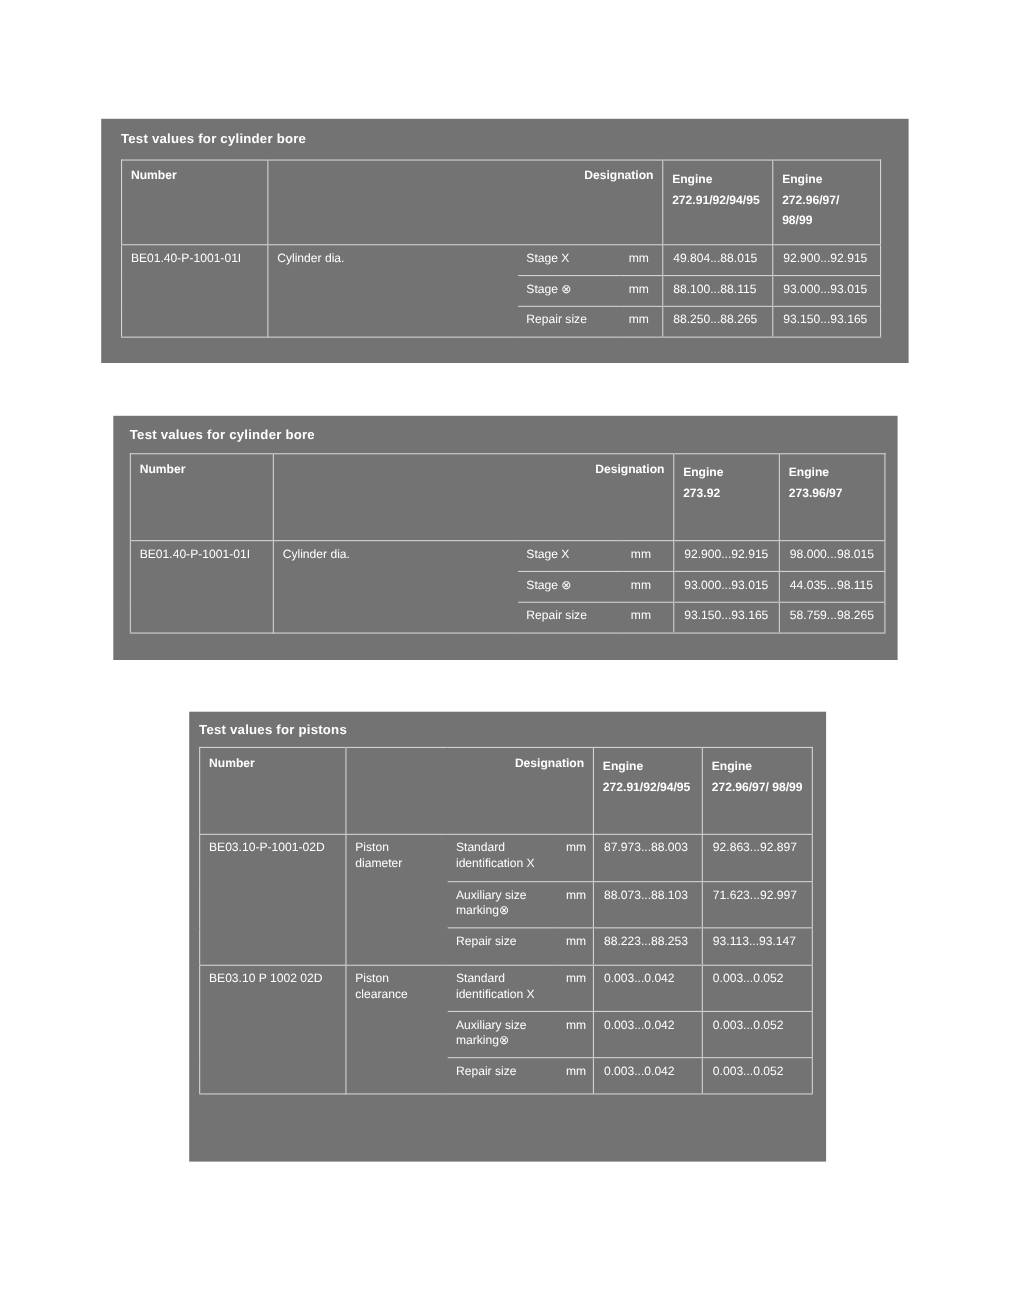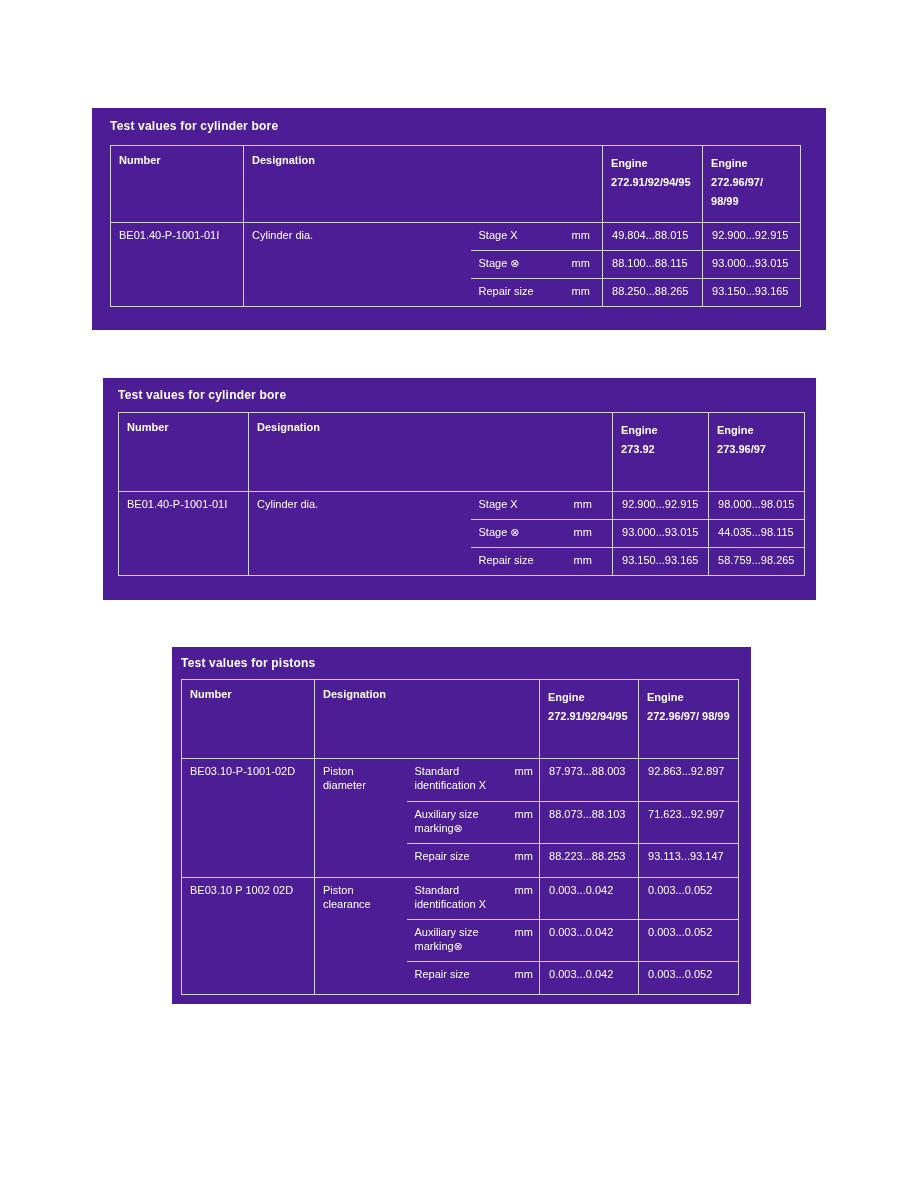--- a/index.html
+++ b/index.html
@@ -2,38 +2,38 @@
 <html><head>
 <meta charset="utf-8">
 <style>
   :root { --bd:#d2d2d2; --txt:#ffffff; }
   * { box-sizing:border-box; }
   html,body { margin:0; padding:0; }
   body {
     width:918px; height:1188px; position:relative; background:#ffffff;
     font-family:"Liberation Sans","DejaVu Sans",sans-serif;
   }
-  .panel { position:absolute; background:#4c1d95; color:var(--txt); }
+  .panel { position:absolute; background:#737373; color:var(--txt); }
   .panel-title {
     position:absolute; font-size:12px; font-weight:bold; letter-spacing:.2px;
     white-space:nowrap;
   }
   table.tv {
     position:absolute; border-collapse:collapse; table-layout:fixed;
     border:1px solid var(--bd); color:var(--txt);
   }
   .tv th, .tv td {
     font-size:11px; text-align:left; vertical-align:top;
     padding:5px 8px 2px 8px; overflow:hidden;
   }
   .tv th { font-weight:bold; padding-top:8px; }
   .tv th div { line-height:19px; }
   tr.hdr > th { border-bottom:1px solid var(--bd); }
   .col-num  { border-right:1px solid var(--bd); }
-  th.col-desig { border-right:1px solid var(--bd); }
+  th.col-desig { border-right:1px solid var(--bd);text-align:right; }
   td.cell-eng { border-left:1px solid var(--bd); padding-left:9px; }
   tr.sub > td { border-bottom:1px solid var(--bd);margin-top:47px; }
   tr.sub > td.cell-desig, tr.sub > td.cell-num { border-bottom:1px solid var(--bd); }
   td.cell-unit { text-align:left; padding-right:8px; }
   td.cell-stage { padding-right:2px; }
   .tv td { line-height:14px; }
 </style>
 </head>
 <body>
 
@@ -126,21 +126,21 @@
     <tr class="sub" style="height:28px;">
       <td class="cell-stage">Repair size</td>
       <td class="cell-unit">mm</td>
       <td class="cell-eng">93.150...93.165</td>
       <td class="cell-eng">58.759...98.265</td>
     </tr>
   </tbody>
     </table>
 </div>
 
-<div class="panel" style="left:172px; top:647px; width:579px; height:357px;">
+<div class="panel" style="left:172px; top:647px; width:579px; height:409px;">
   <div class="panel-title" style="left:9px; top:9px;">Test values for pistons</div>
   <table class="tv" style="left:9px; top:32px; width:557px;">
     <colgroup>
       <col style="width:133px">
         <col style="width:92px">
         <col style="width:100px">
       <col style="width:33px">
         <col style="width:99px">
         <col style="width:100px">
     </colgroup>

